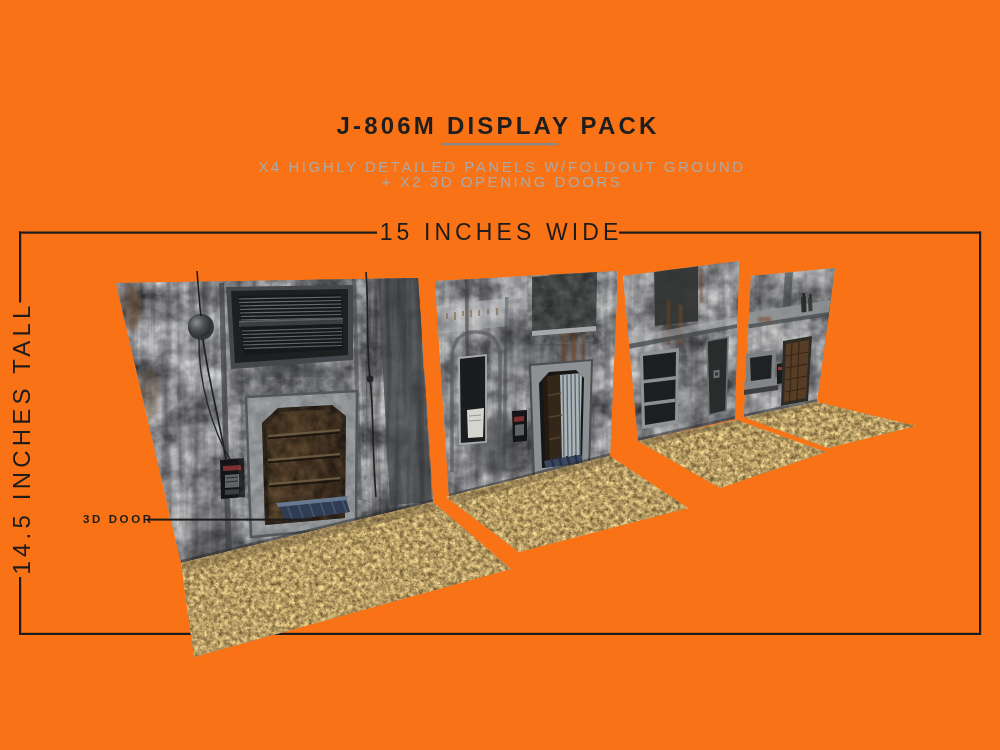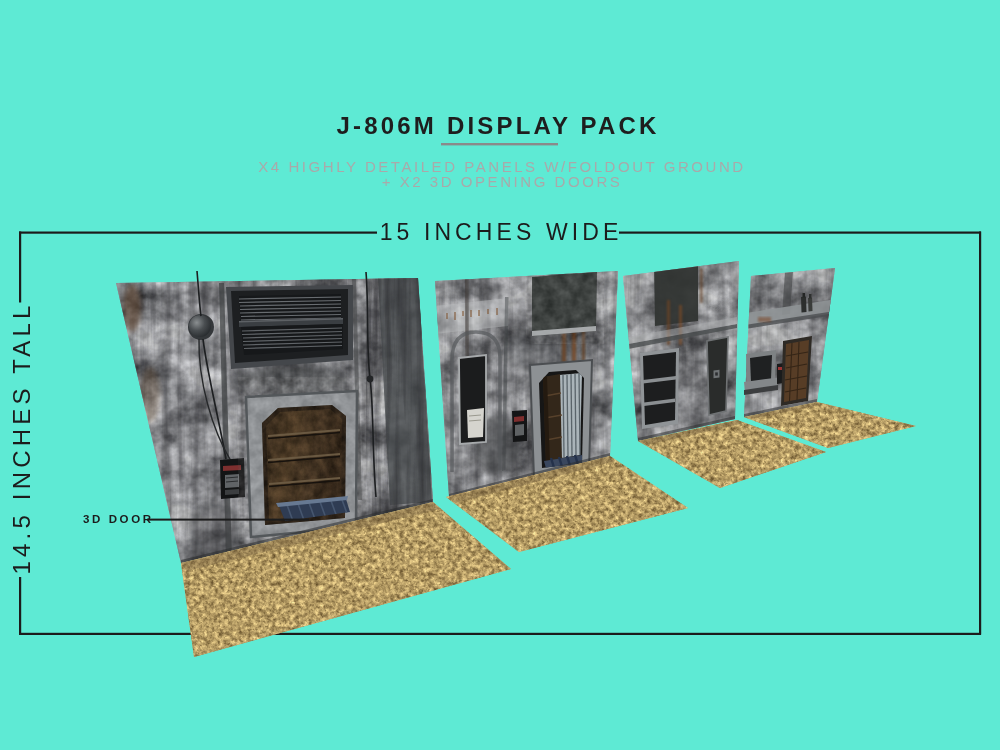--- a/index.html
+++ b/index.html
@@ -1,16 +1,16 @@
 <!DOCTYPE html>
 <html><head>
 <meta charset="utf-8">
 <style>
 html,body{margin:0;padding:0;background:#fff;}
-#page{position:relative;width:1000px;height:750px;background:#5eead4;overflow:hidden;
+#page{position:relative;width:1000px;height:750px;background:#f97316;overflow:hidden;
 font-family:"Liberation Sans",sans-serif;}
 </style>
 </head>
 <body>
 <div id="page">
 <svg width="1000" height="750" viewBox="0 0 1000 750" xmlns="http://www.w3.org/2000/svg">
 <defs>
 
   <filter id="cn" color-interpolation-filters="sRGB" x="-5%" y="-5%" width="110%" height="110%">
     <feTurbulence type="fractalNoise" baseFrequency="0.02 0.028" numOctaves="4" seed="11" result="n"></feTurbulence>

